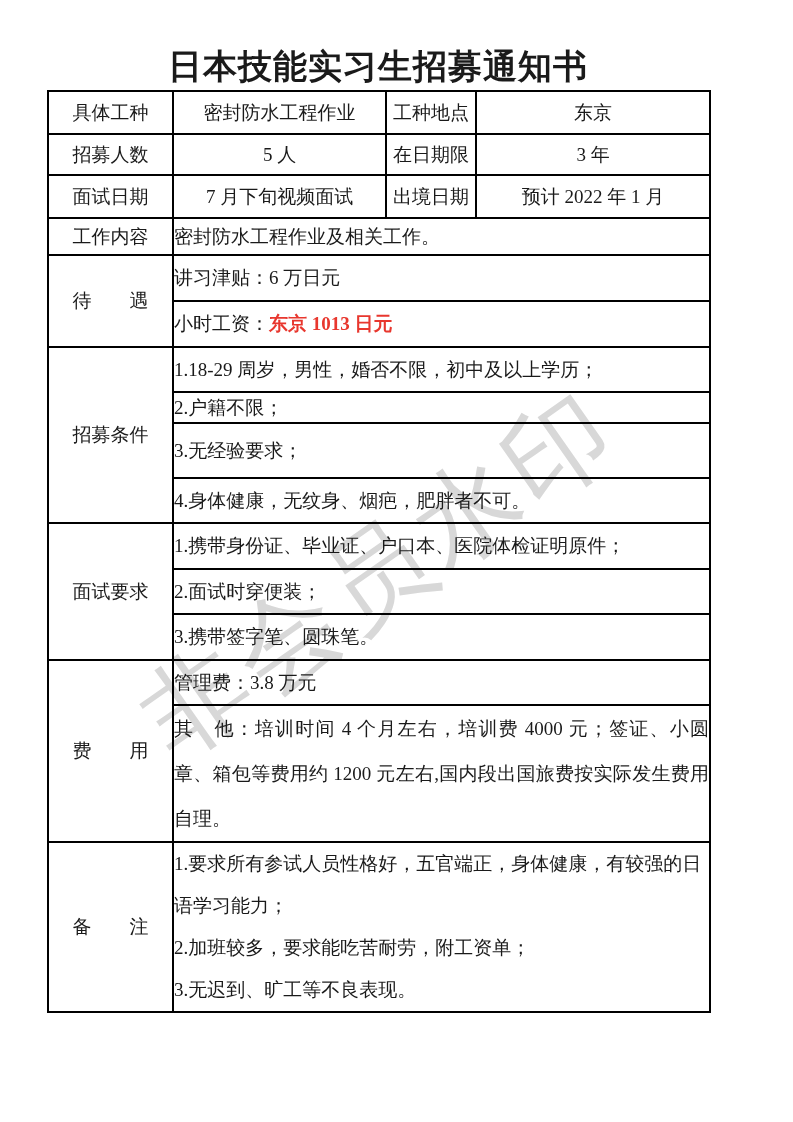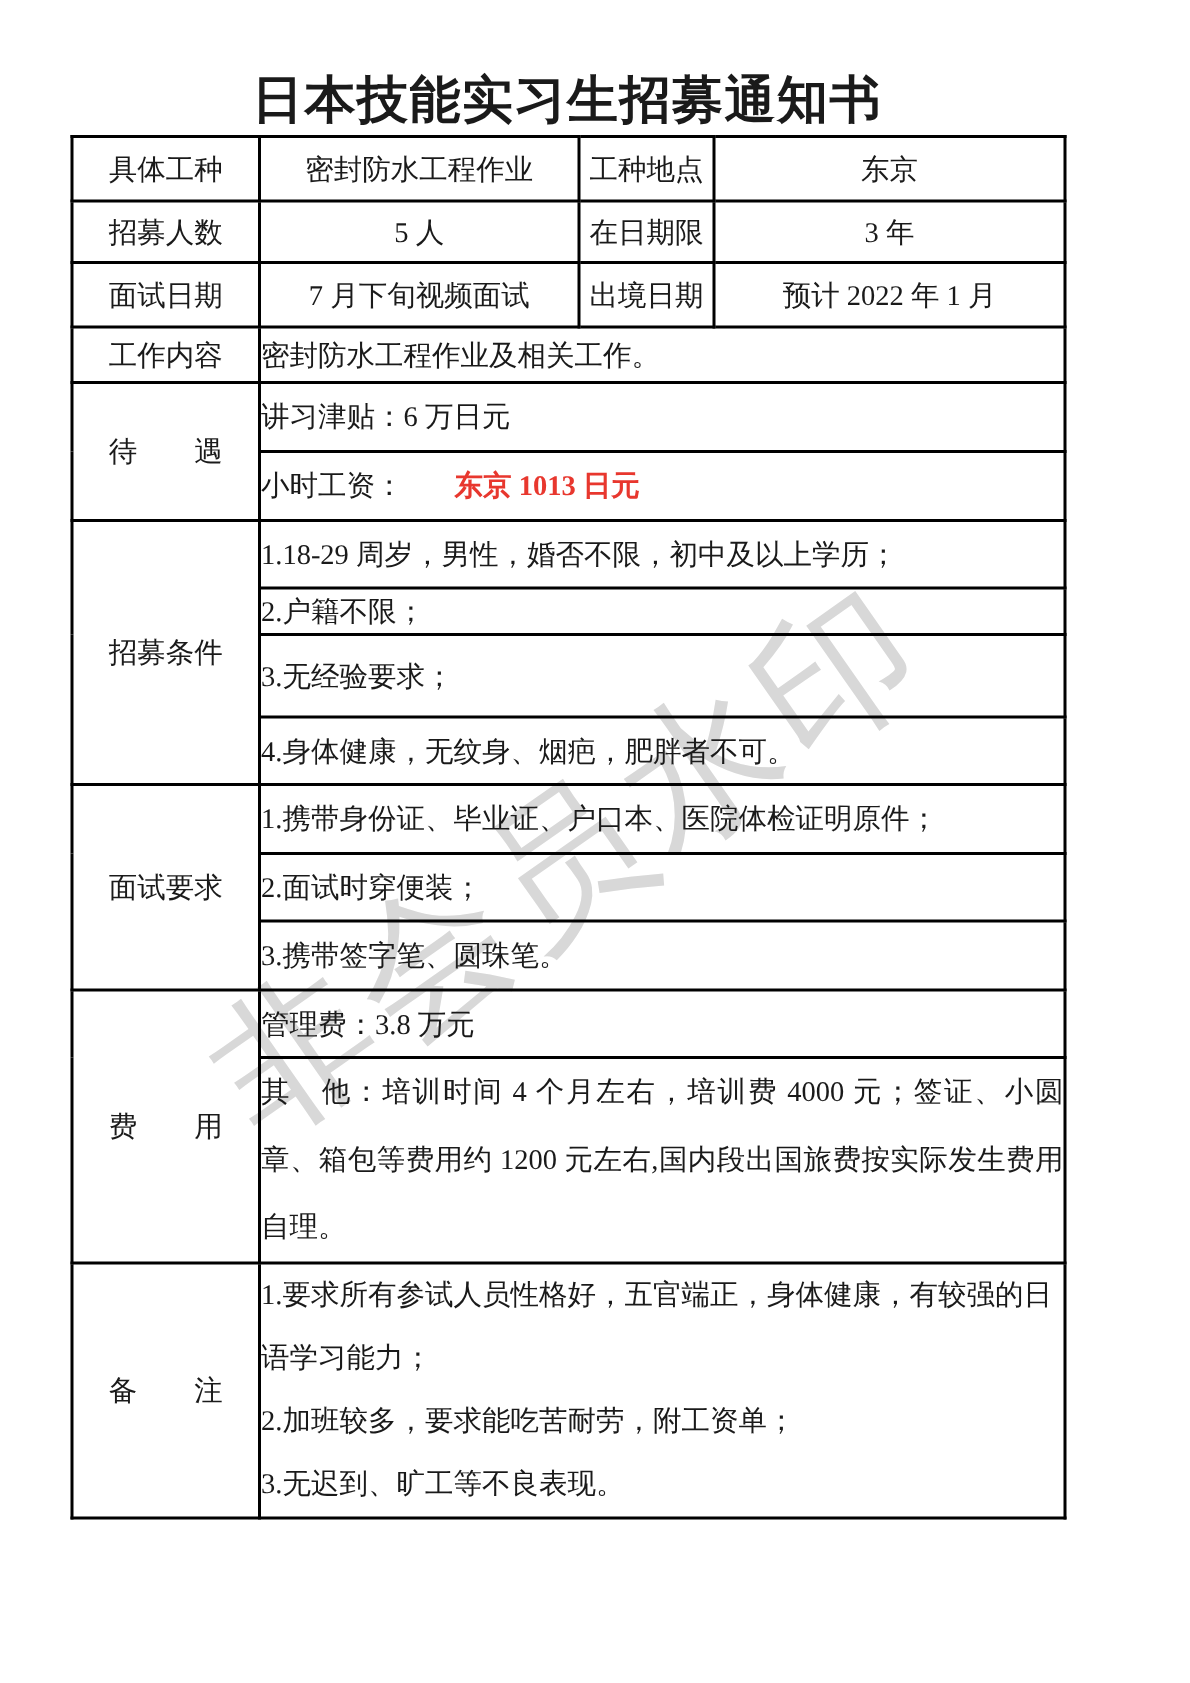--- a/index.html
+++ b/index.html
@@ -55,21 +55,21 @@
     border:2px solid #000;
     font-size:19px;
     vertical-align:middle;
     padding:0;
     overflow:hidden;
   }
   td.lbl { text-align:center; }
   td.val { text-align:center;margin-top:14px; }
   td.cnt { text-align:left; padding-left:7px; padding-right:4px; }
   td.cnt-indent { text-align:left; padding-left:20px; }
-  .wage-highlight { font-weight:bold;margin-left:34px; }
+  .wage-highlight { font-weight:bold; }
   td.multi { line-height:45px; padding-top:2px; padding-bottom:2px; text-align:justify; }
   td.notes-cell { line-height:42px; padding-top:4px; padding-bottom:4px;margin-left:48px; }
 </style>
 </head>
 <body>
 
 <div class="watermark" style="color: rgb(216, 216, 216);">非会员水印</div>
 
 <div class="content">
   <div class="title">日本技能实习生招募通知书</div>

